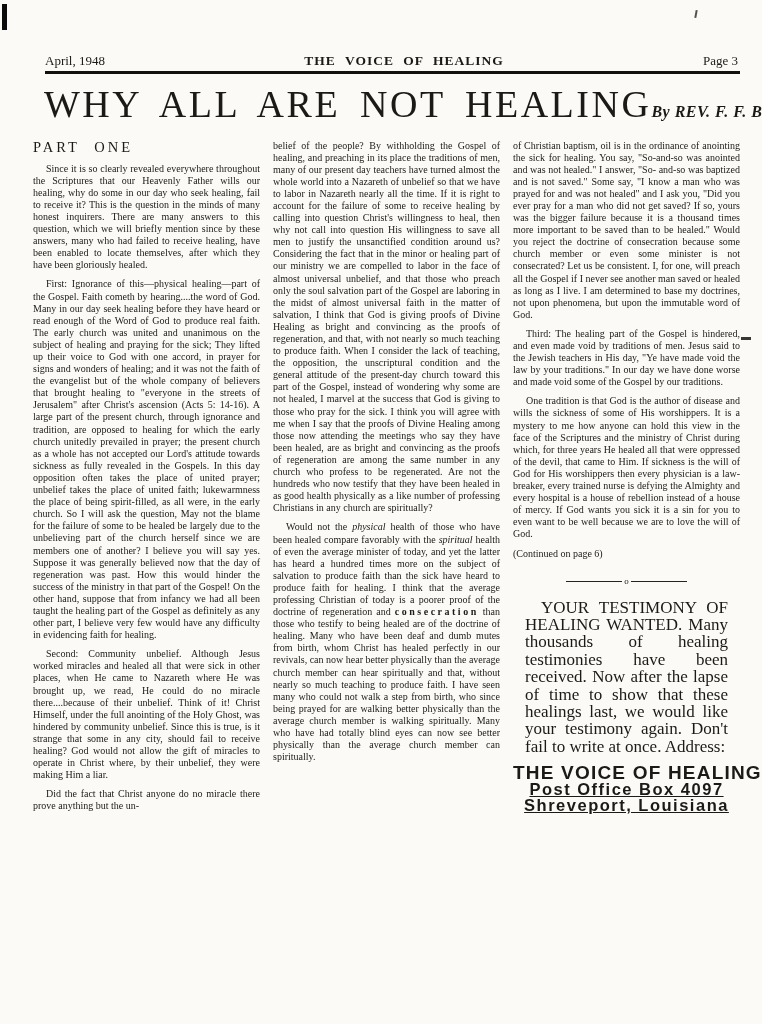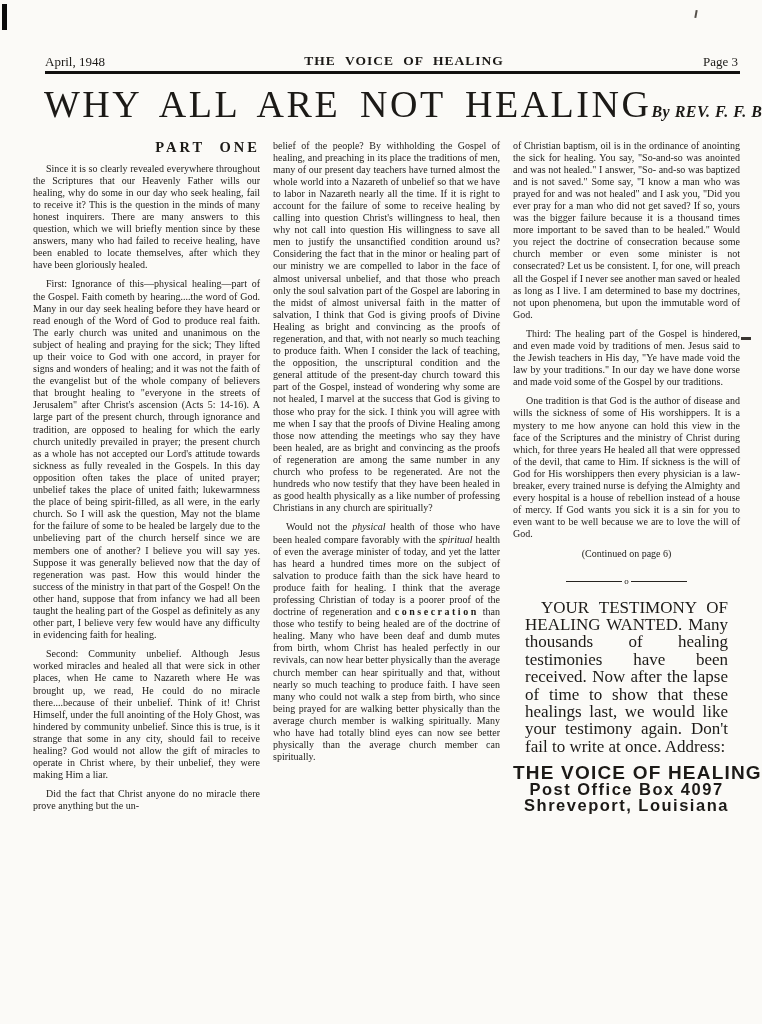--- a/index.html
+++ b/index.html
@@ -3,53 +3,53 @@
 <meta charset="utf-8">
 <style>
   html,body { margin:0; padding:0; background:#e8e8e6; }
   .page {
     position:relative; width:762px; height:1024px; margin:0 auto;
     background:#fbfaf7; color:#1c1a17; overflow:hidden;
     font-family:"Liberation Serif", serif;
   }
   
   .header-row {
-    display:flex; justify-content:space-between; align-items:flex-end;
+    display:flex; justify-content:space-between; align-items:flex-start;
     margin:54px 24px 0 45px; font-size:13px; line-height:1;
   }
   .masthead { font-weight:bold; letter-spacing:1px; word-spacing:5px; font-size:13.5px; }
   .header-rule { border:none; border-top:3px solid #121110; margin:3px 22px 0 45px; height:0; }
   
   .title-row { display:flex; align-items:baseline; margin:8px 24px 0 44px; }
   .article-title {
     margin:0; font-size:38px; font-weight:normal; letter-spacing:2.5px;
     word-spacing:8px; white-space:nowrap;
   }
   .byline { margin-left:auto; font-weight:bold; font-style:italic; font-size:16px; letter-spacing:0.5px; white-space:nowrap; }
   
   .columns { display:flex; gap:13px; margin:14px 22px 0 33px; align-items:flex-start; }
   .col { width:227px; font-size:10px; line-height:12.1px; text-align:justify; }
   .part-heading {
-    margin:1px 0 10px 0; text-align:right; font-size:14.5px; font-weight:bold;
+    margin:1px 0 10px 0; text-align:left; font-size:14.5px; font-weight:normal;
     letter-spacing:3px; word-spacing:8px;
   }
   .bp { margin:0 0 7px 0; }
   .indent { text-indent:13px; }
   .it { font-style:italic; }
   .sp { letter-spacing:2.5px;font-weight:bold; }
-  .continued { text-align:center; margin:0; }
+  .continued { margin:0; }
   
   .sep { display:flex; align-items:center; justify-content:center; margin:17px 28px 13px 28px; }
   .sep-line { width:56px; border-top:1.5px solid #26231f; height:0; }
   .sep-o { font-size:9px; line-height:1; margin:0 2px; }
   
   .testimony { font-size:17px; line-height:17.4px; text-align:justify; text-indent:16px; margin:12px; }
   .address { text-align:center; font-family:"Liberation Sans", sans-serif; margin-top:9px; }
   .addr-name { font-weight:bold; font-size:19px; letter-spacing:1.2px; white-space:nowrap; }
-  .addr-line { font-weight:bold; font-size:16.5px; letter-spacing:1.5px; margin-top:4px; white-space:nowrap; }
+  .addr-line { font-weight:bold; font-size:16.5px; letter-spacing:1.5px; margin-top:4px; white-space:nowrap;text-decoration:underline; }
   
   .artifact-topleft { position:absolute; left:2px; top:4px; width:5px; height:26px; background:#0b0b0b; }
   .artifact-tick { position:absolute; left:695px; top:10px; width:2px; height:8px; background:#55504a; transform:rotate(10deg); }
   .artifact-dash { position:absolute; left:741px; top:337px; width:10px; height:3px; background:#3a3631; }
 </style>
 </head>
 <body>
 
 <div class="page">
 

